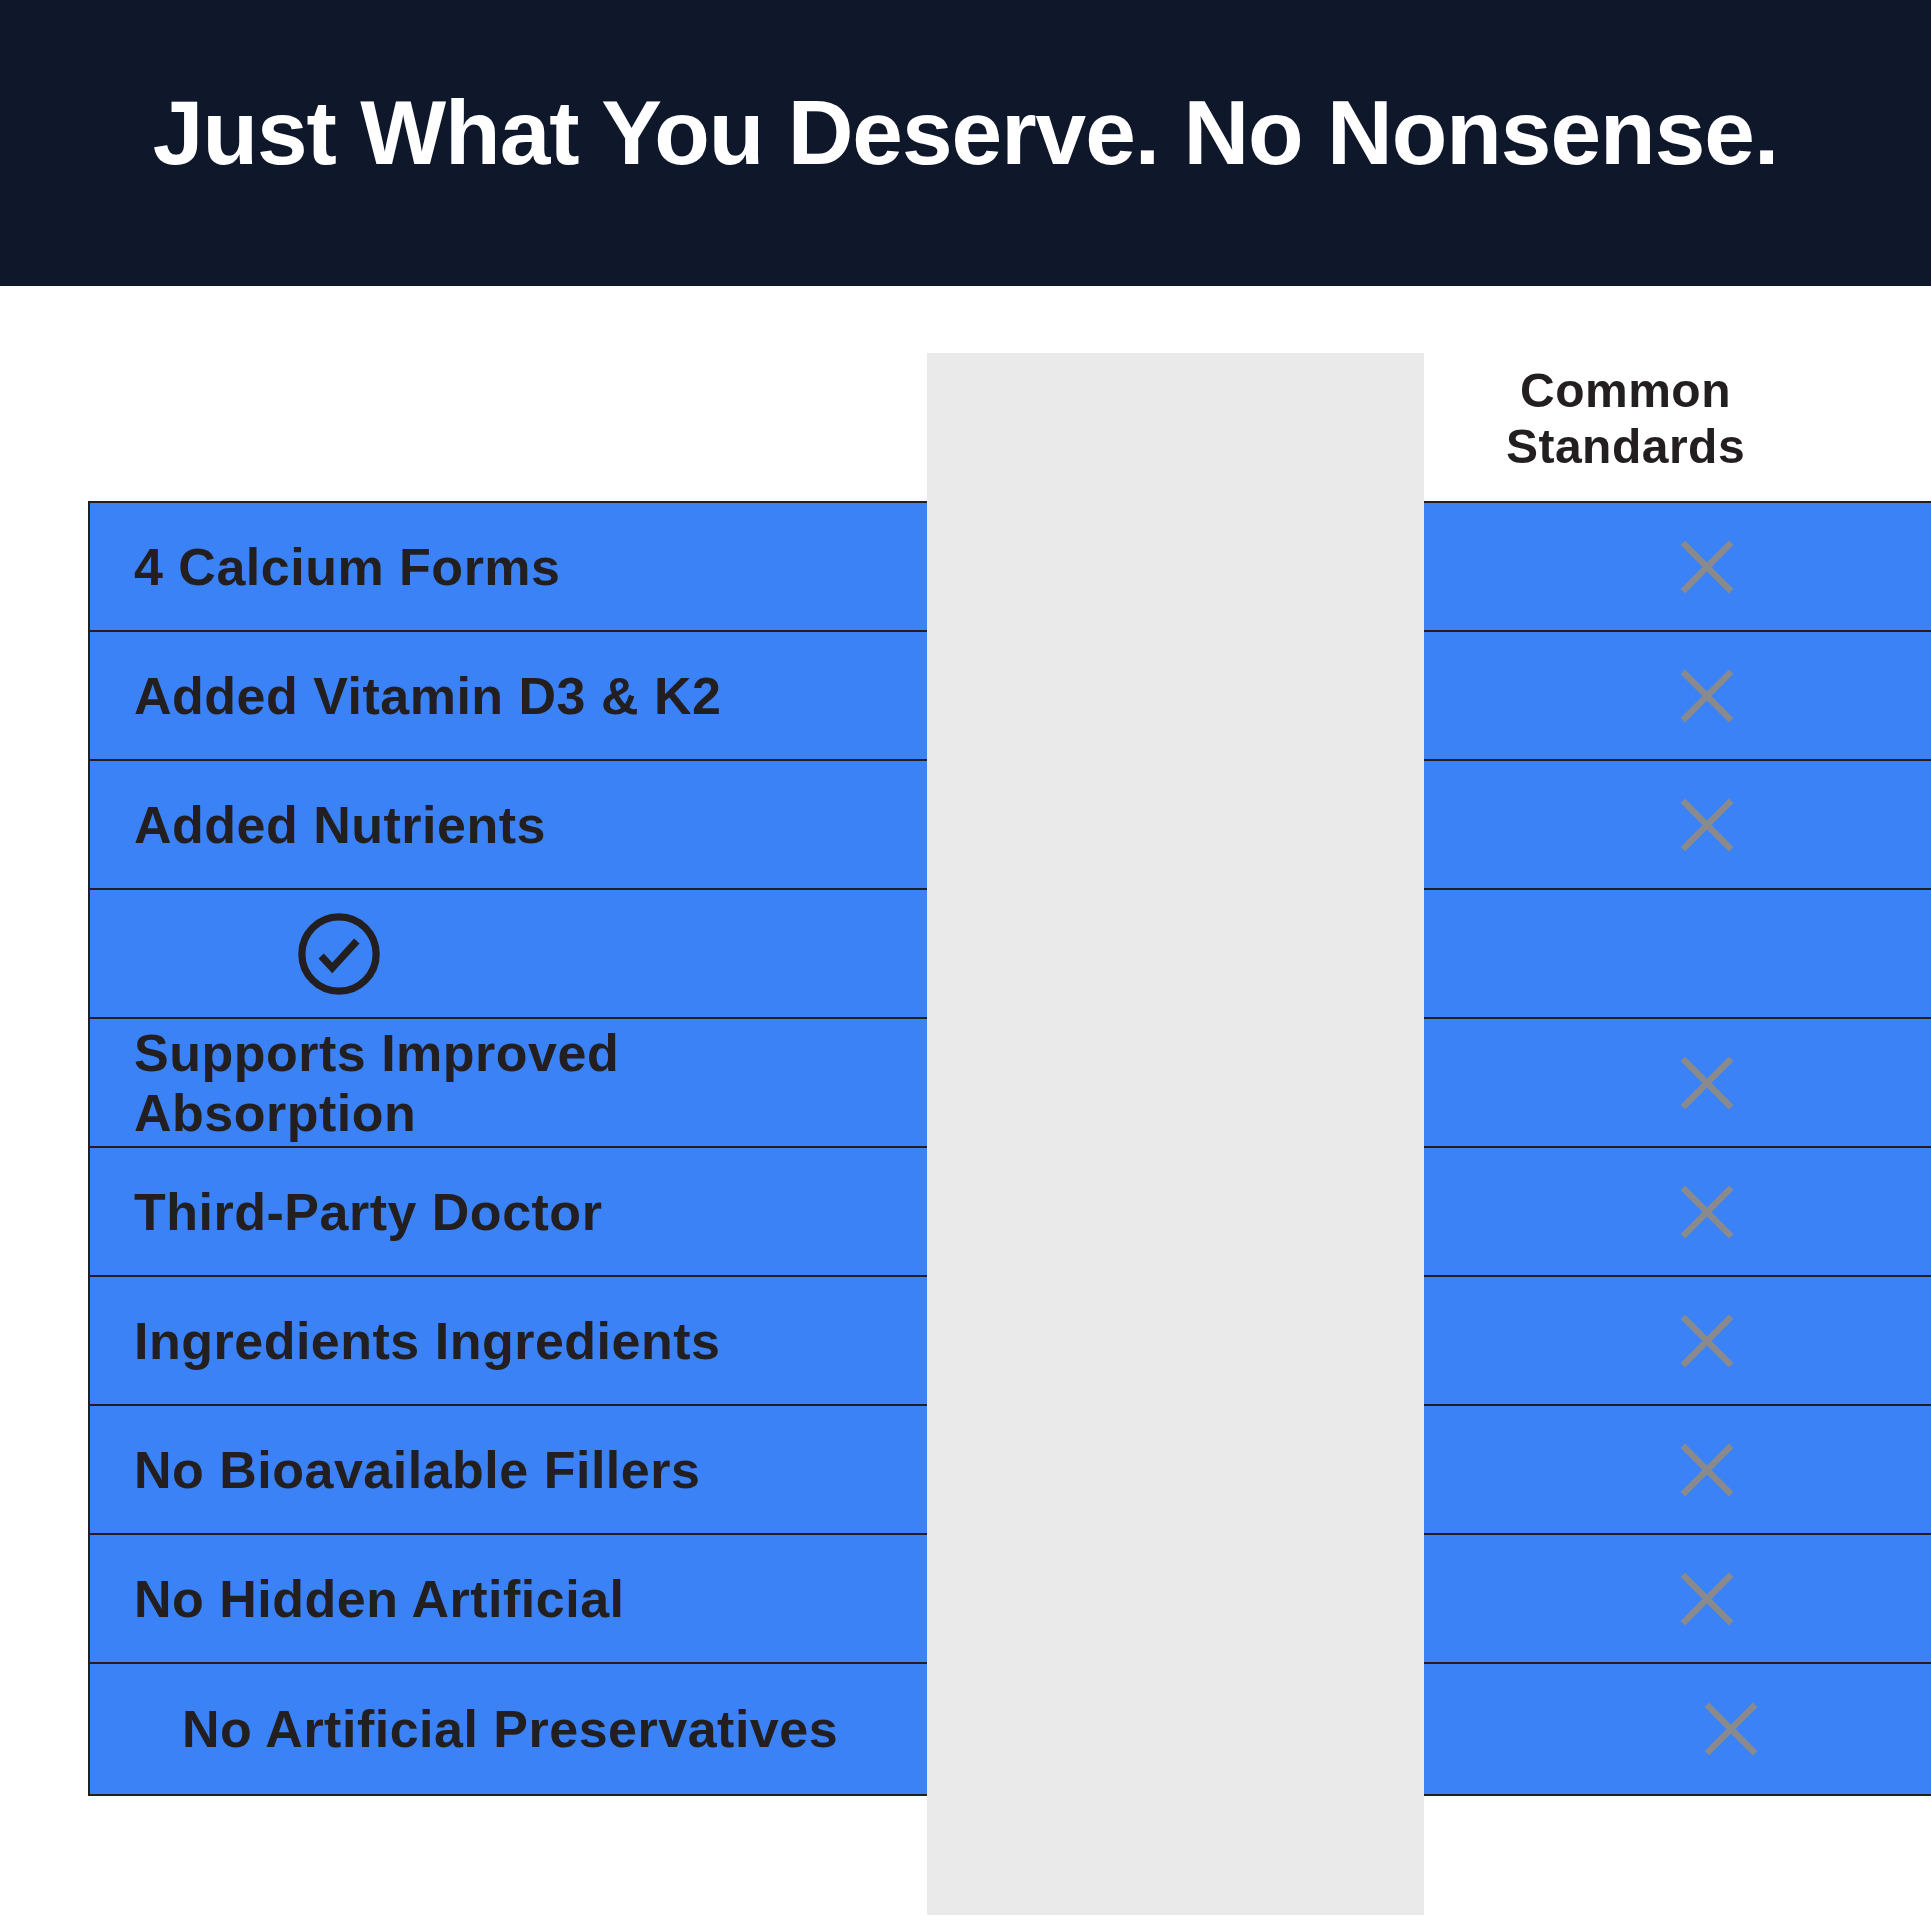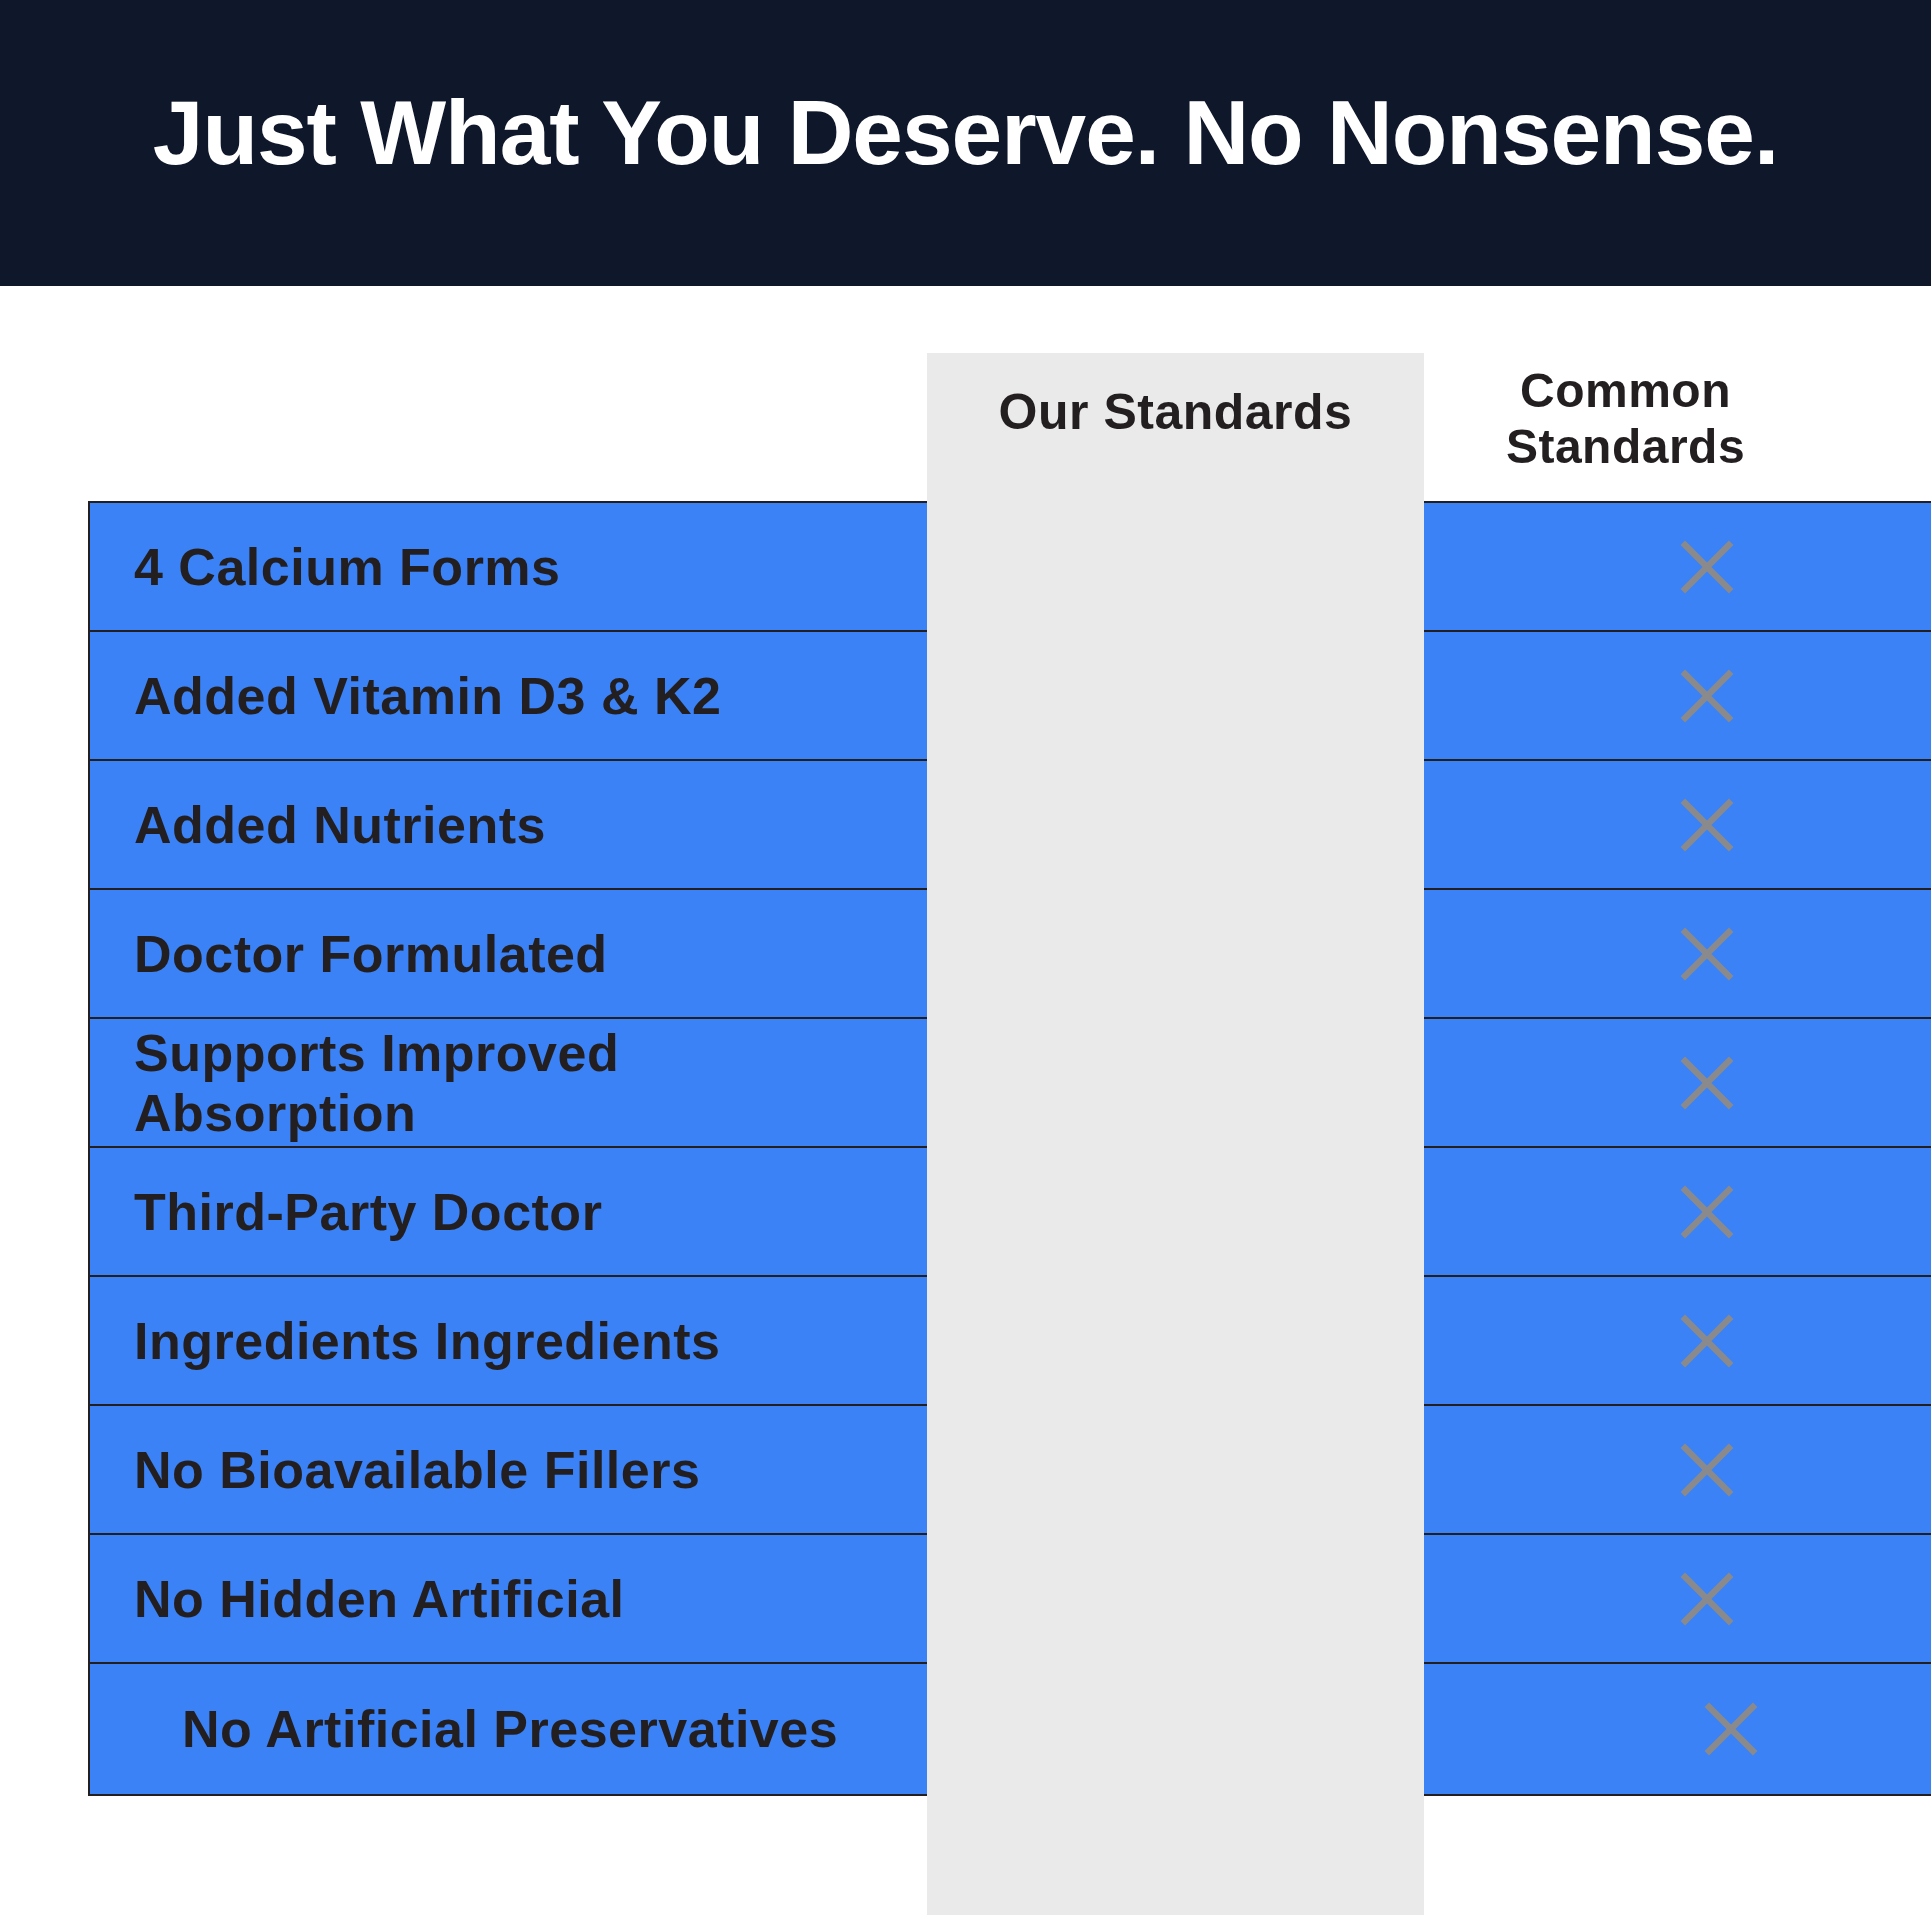--- a/index.html
+++ b/index.html
@@ -47,21 +47,20 @@
 <body>
 
 <div class="stage">
 
   <div class="banner">
     <h1>Just What You Deserve. No Nonsense.</h1>
   </div>
 
   <div class="band"></div>
 
-  <div class="col-head ours">Our Standards</div>
   <div class="col-head common">Common Standards</div>
 
   <div class="table">
 
     <div class="row">
       <div class="cell feature">
           <span>4 Calcium Forms</span>
         </div>
       <div class="cell ours">
           <span class="icon-wrap"><svg width="82" height="82" viewBox="0 0 85 85">
@@ -107,23 +106,20 @@
         </div>
       <div class="cell common">
           <span class="icon-wrap"><svg width="58" height="58" viewBox="0 0 60 60">
               <line x1="5" y1="5" x2="55" y2="55" stroke="#8a8a8d" stroke-width="6.5"></line>
               <line x1="55" y1="5" x2="5" y2="55" stroke="#8a8a8d" stroke-width="6.5"></line>
             </svg></span>
         </div>
     </div>
 
     <div class="row">
-      <div class="cell feature">
-          <span>Doctor Formulated</span>
-        </div>
       <div class="cell ours">
           <span class="icon-wrap"><svg width="82" height="82" viewBox="0 0 85 85">
               <circle cx="42.5" cy="42.5" r="38.5" fill="none" stroke="#231f20" stroke-width="7.5"></circle>
               <polyline points="24,44.5 35.5,57 61,29" fill="none" stroke="#231f20" stroke-width="7.5"></polyline>
             </svg></span>
         </div>
       <div class="cell common">
           <span class="icon-wrap"><svg width="58" height="58" viewBox="0 0 60 60">
               <line x1="5" y1="5" x2="55" y2="55" stroke="#8a8a8d" stroke-width="6.5"></line>
               <line x1="55" y1="5" x2="5" y2="55" stroke="#8a8a8d" stroke-width="6.5"></line>

